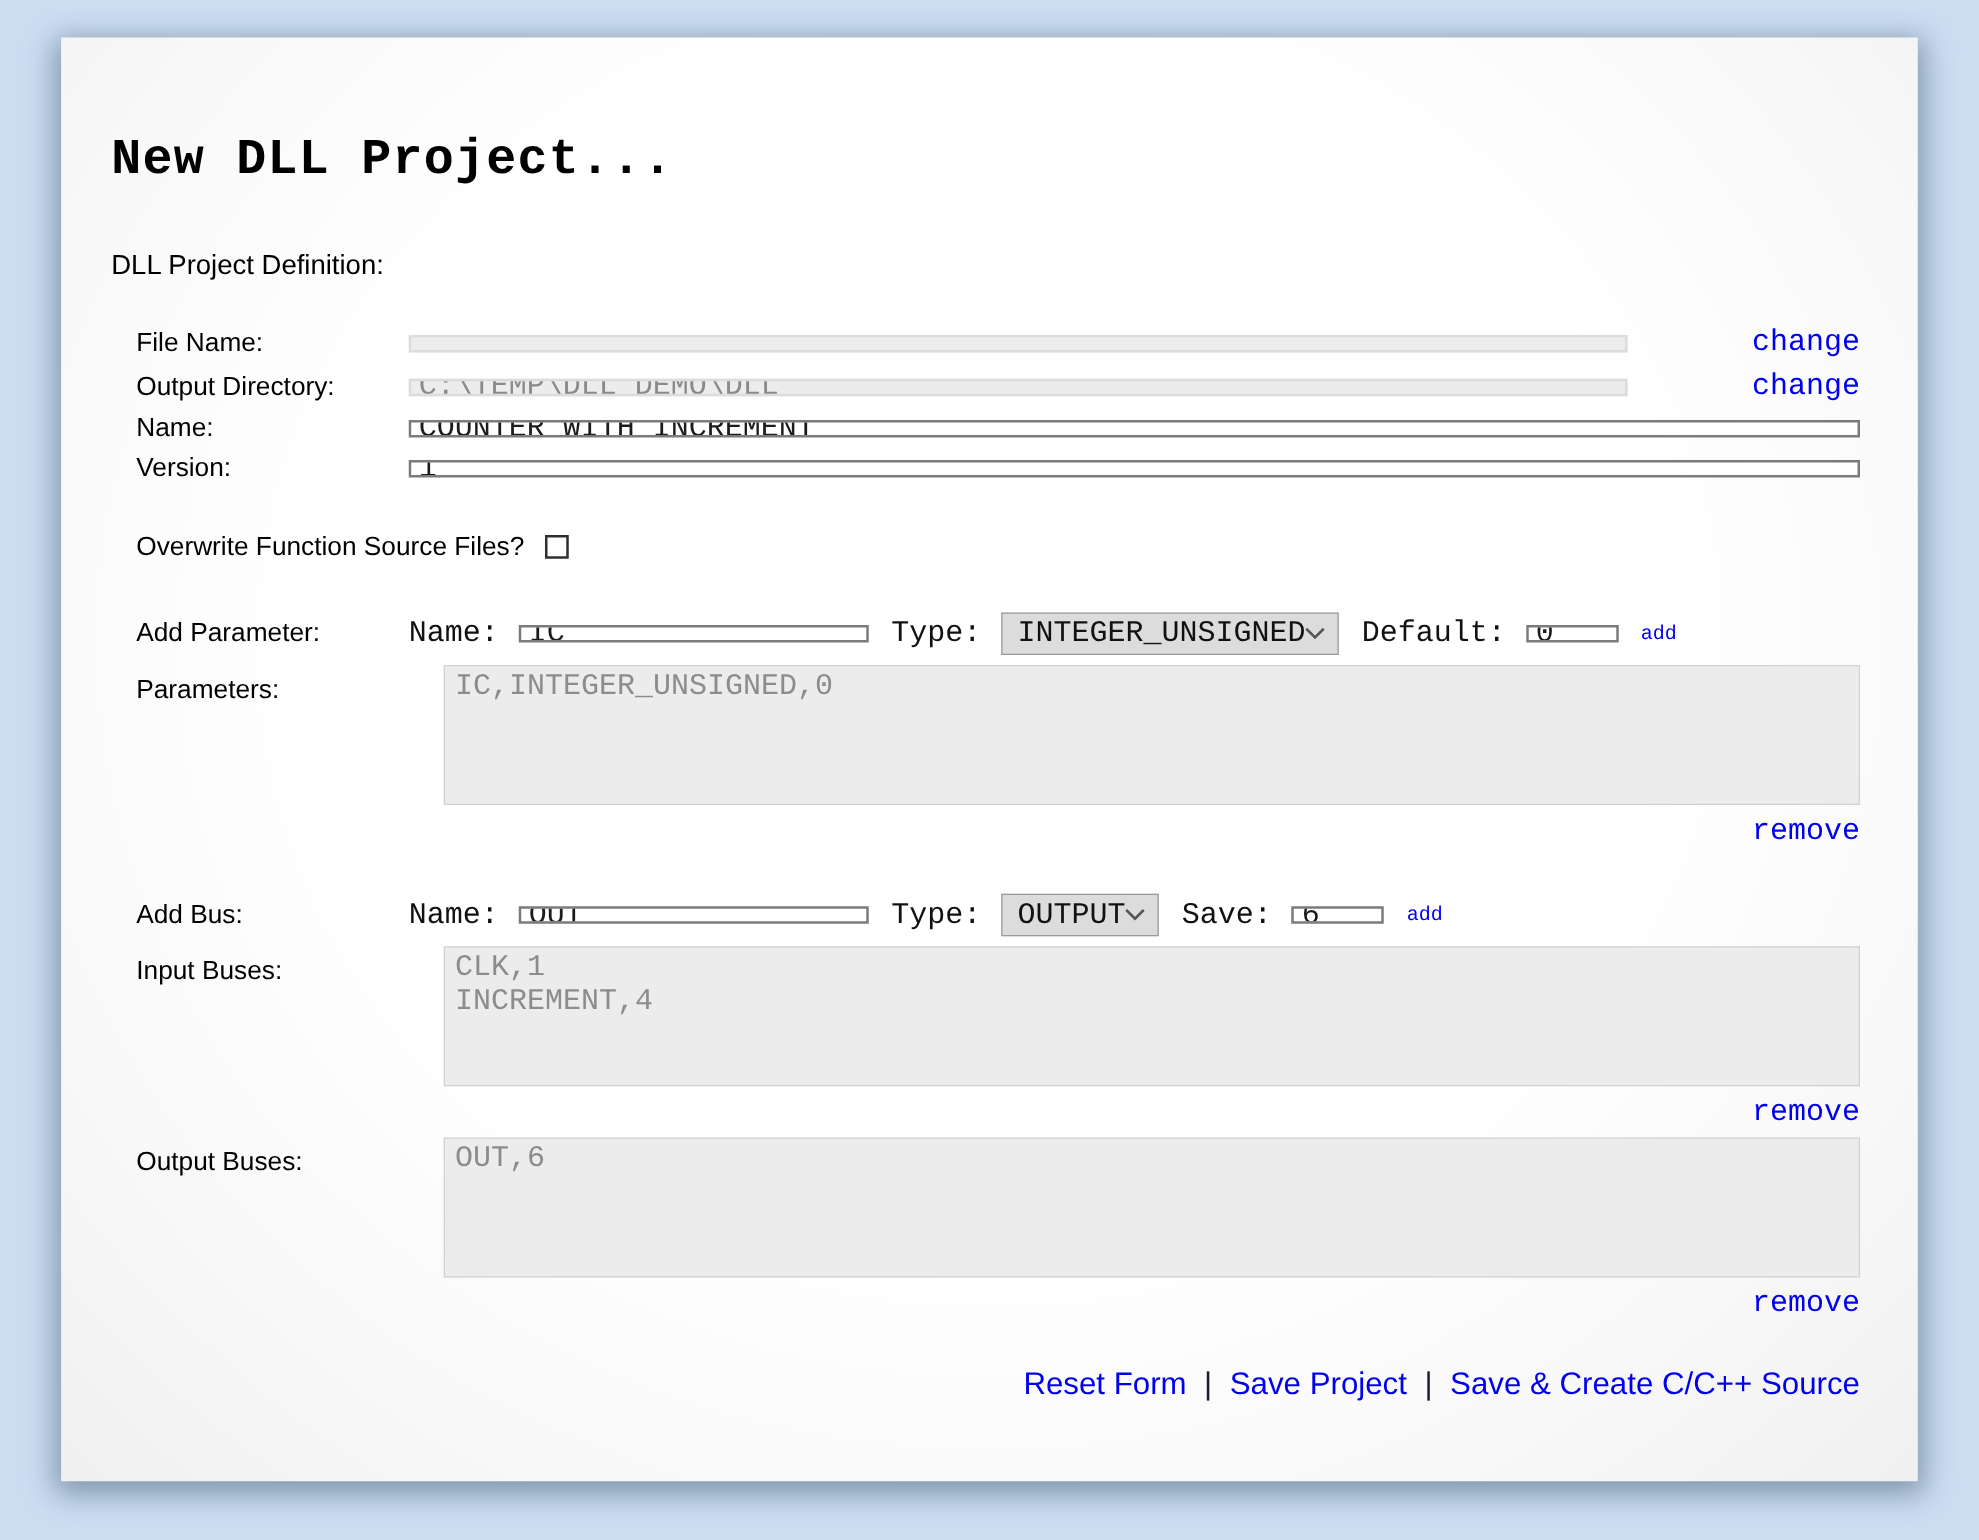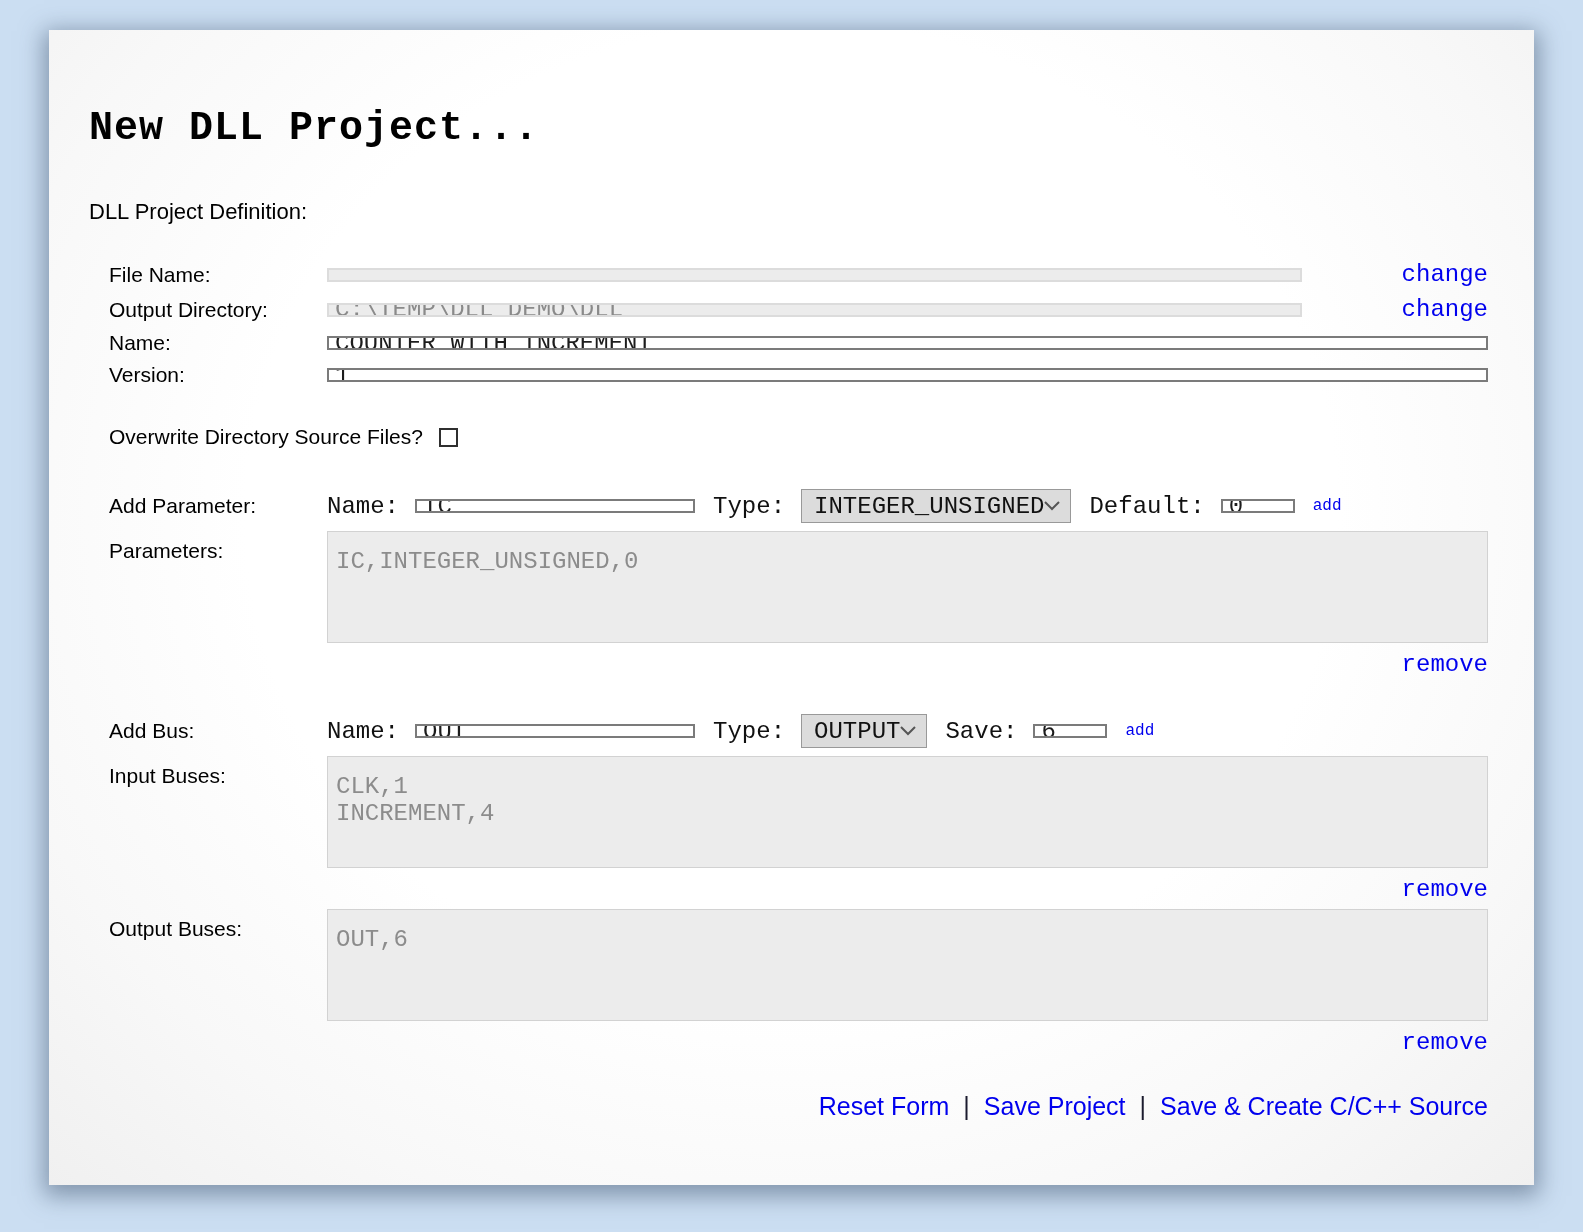--- a/index.html
+++ b/index.html
@@ -22,21 +22,21 @@
     margin:0; padding-top:76px;
     font-family:"Liberation Mono", monospace;
     font-weight:bold; font-size:40px; letter-spacing:1px;
     color:#000;
   }
   .section-heading { margin:48px 0 0; font-size:22px; font-weight:normal; }
   .form-area { margin-top:36px; padding-left:20px; }
 
   .row { display:flex; align-items:center; margin-bottom:8px; }
   .row-label { flex:none; width:218px; font-size:21px; }
-  .row-top { align-items:flex-start; }
+  .row-top { align-items:flex-start;gap:28px; }
   .row-top .row-label { padding-top:8px; }
 
   .mono { font-family:"Liberation Mono", monospace; }
 
   input.text {
     height:14px; border:2px solid #7b7b7b; background:#fff;
     font:24px "Liberation Mono", monospace; color:#1c1c1c;
     padding:0 6px; outline:none;
   }
   input.dim { background:#ececec; border-color:#dcdcdc; color:#8a8a8a; }
@@ -66,21 +66,21 @@
     background:#dcdcdc; border:1px solid #999;
     font:24px "Liberation Mono", monospace; color:#111;
     cursor:pointer; white-space:nowrap;
   }
   .chev { width:16px; height:10px; display:block; }
 
   textarea.listbox {
     flex:1; height:112px; resize:none; outline:none;
     background:#ececec; border:1px solid #d2d2d2;
     font:24px "Liberation Mono", monospace; line-height:27px;
-    color:#8c8c8c; padding:16px 8px;
+    color:#8c8c8c; padding:3px 8px;
   }
   .remove-row { display:flex; justify-content:flex-end; margin:4px 0 0; font:24px "Liberation Mono", monospace; }
   .after-params { margin-bottom:36px; }
   .after-inbus  { margin-bottom:6px; }
 
   .actions {
     display:flex; justify-content:flex-end; align-items:center;
     margin-top:36px; font-size:25px;
   }
   .actions .sep { color:#1b1b2e; margin:0 14px; }
@@ -112,21 +112,21 @@
       <span class="row-label">Name:</span>
       <input type="text" class="text w-full" value="COUNTER_WITH_INCREMENT" style="">
     </div>
 
     <div class="row">
       <span class="row-label">Version:</span>
       <input type="text" class="text w-full" value="1" style="">
     </div>
 
     <div class="check-row">
-      <span class="check-label">Overwrite Directory Source Files?</span>
+      <span class="check-label">Overwrite Function Source Files?</span>
       <input type="checkbox" class="checkbox" style="">
     </div>
 
     <div class="row">
       <span class="row-label">Add Parameter:</span>
       <span class="inline-label">Name:</span>
       <input type="text" class="text name-input" value="IC" style="">
       <span class="inline-label gap-left">Type:</span>
       <div class="select">
         <span>INTEGER_UNSIGNED</span>

